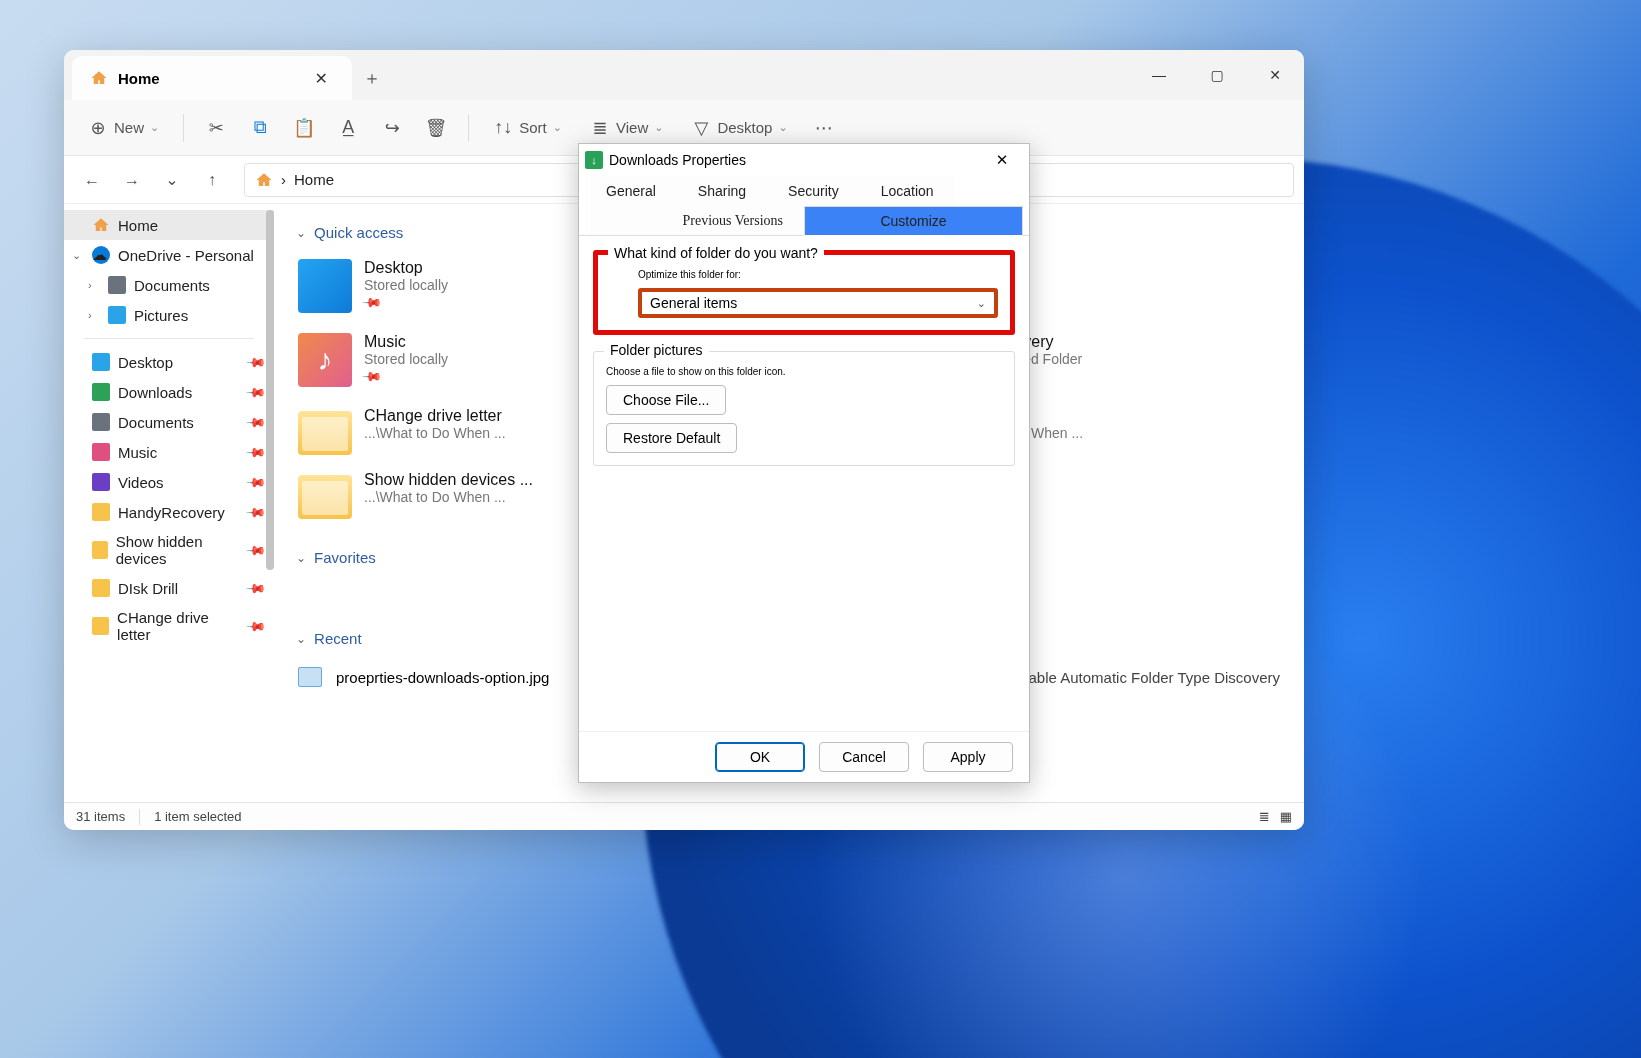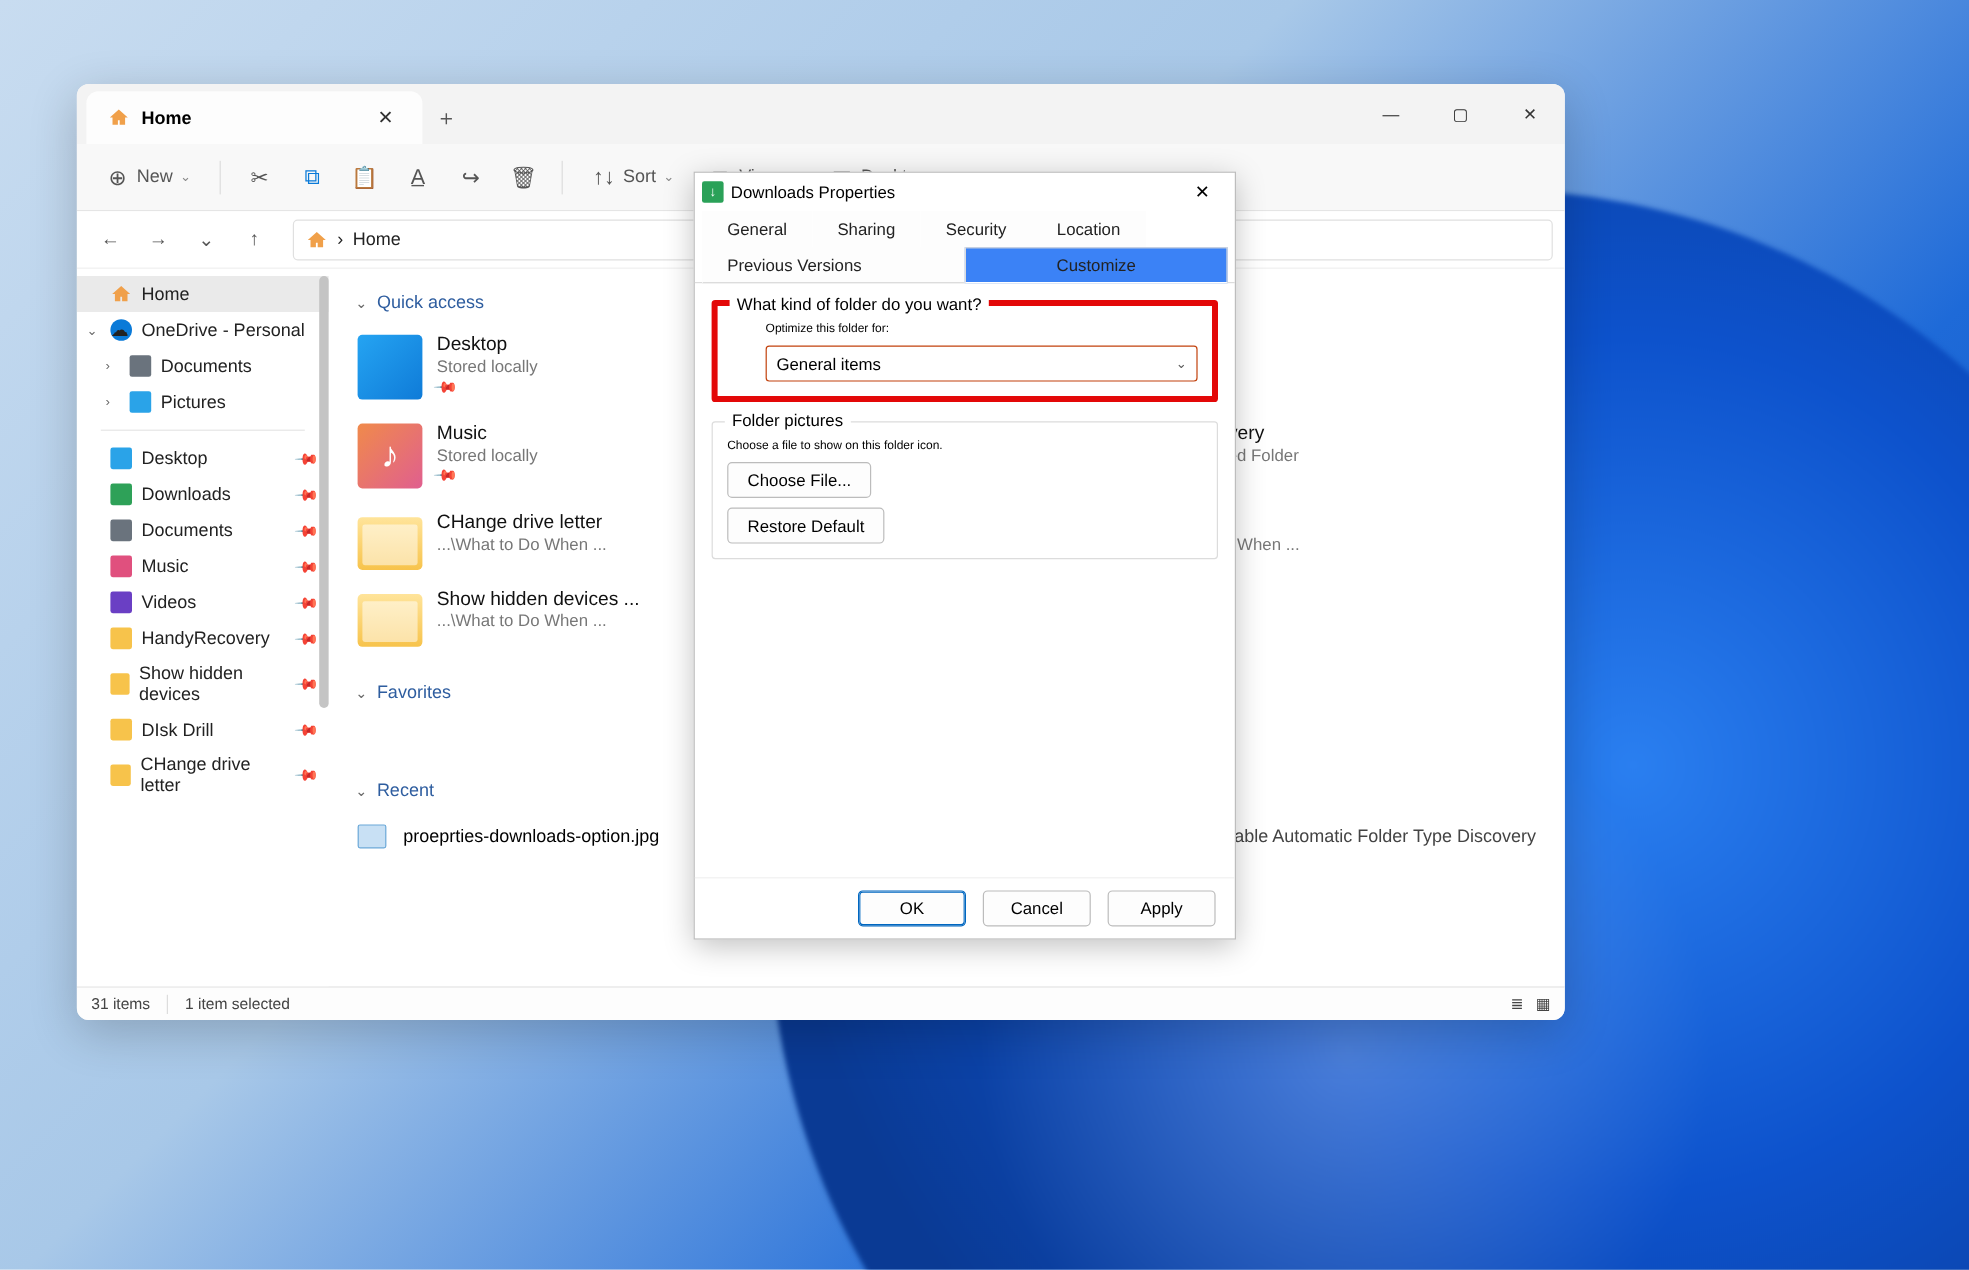--- a/index.html
+++ b/index.html
@@ -1,20 +1,20 @@
 <!DOCTYPE html>
 <html><head>
 <meta charset="utf-8">
 <style>
 * { box-sizing: border-box; margin: 0; padding: 0; font-family: "Segoe UI", Tahoma, sans-serif; }
 body { width: 1641px; height: 1058px; overflow: hidden; background: linear-gradient(135deg, #c8dcf0 0%, #a8c8e8 40%, #1e6ad8 70%, #0a4bb5 100%); position: relative; }
 .bg-swirl { position: absolute; right: -200px; bottom: -300px; width: 1200px; height: 1200px; border-radius: 50%; background: radial-gradient(circle at 60% 40%, #2a7ff0 0%, #0d52cc 35%, #0a3a94 70%); filter: blur(2px); }
 .bg-swirl::before { content: ''; position: absolute; inset: 0; border-radius: 50%; background: radial-gradient(circle at 40% 60%, rgba(255,255,255,0.25) 0%, transparent 30%); }
 
-.window { position: absolute; left: 64px; top: 50px; width: 1240px; height: 780px; background: #f8f8f8; border-radius: 10px; box-shadow: 0 10px 40px rgba(0,0,0,0.2); overflow: hidden; display: flex; flex-direction: column; margin-top: 20px; }
+.window { position: absolute; left: 64px; top: 50px; width: 1240px; height: 780px; background: #f8f8f8; border-radius: 10px; box-shadow: 0 10px 40px rgba(0,0,0,0.2); overflow: hidden; display: flex; flex-direction: column; }
 .titlebar { height: 50px; background: #f3f3f3; display: flex; align-items: stretch; }
 .tab { display: flex; align-items: center; gap: 10px; padding: 0 18px; background: #fdfdfd; border-top-left-radius: 10px; border-top-right-radius: 10px; margin: 6px 0 0 8px; min-width: 280px; }
 .tab .home-icon { width: 18px; height: 18px; }
 .tab-title { font-size: 15px; font-weight: 600; flex: 1; }
 .tab-close { font-size: 16px; color: #333; cursor: pointer; padding: 4px 6px; }
 .newtab { width: 40px; display: flex; align-items: center; justify-content: center; font-size: 18px; color: #555; margin-top: 6px; cursor: pointer; }
 .win-controls { margin-left: auto; display: flex; }
 .win-btn { width: 58px; display: flex; align-items: center; justify-content: center; color: #333; font-size: 14px; cursor: pointer; }
 
 .toolbar { height: 56px; background: #f8f8f8; display: flex; align-items: center; padding: 0 14px; gap: 8px; border-bottom: 1px solid #e5e5e5; }
@@ -66,21 +66,21 @@
 .dlg-tabs { display: flex; flex-wrap: wrap; border-bottom: 1px solid #dcdcdc; padding: 0 6px; }
 .dlg-tab { padding: 6px 20px; font-size: 14px; color: #222; border: 1px solid transparent; cursor: pointer; background: #fdfdfd; }
 .dlg-tab.row2 { border: 1px solid #dcdcdc; border-bottom-color: #fff; background: #3b82f6; margin-bottom: -1px; }
 .dlg-tab.row2.inactive { border: 1px solid transparent; border-bottom: 1px solid #dcdcdc; background: #fdfdfd; }
 .dlg-tabs-row { display: flex; width: 100%; }
 .dlg-body { flex: 1; padding: 14px; }
 .group { border: 1px solid #dcdcdc; border-radius: 3px; padding: 14px 12px 12px; margin-bottom: 16px; position: relative; }
 .group.highlight { border: 5px solid #e30808; padding-left: 40px; }
 .group-label { position: absolute; top: -10px; left: 10px; background: #fff; padding: 0 6px; font-size: 14px; }
 .group .line { font-size: 10px; margin-bottom: 8px; }
-.select { width: 100%; height: 30px; border: 1px solid #c2410c; border-radius: 3px; display: flex; align-items: center; padding: 0 8px; font-size: 14px; background: #fff; cursor: pointer; }
+.select { width: 100%; height: 30px; border: 4px solid #c2410c; border-radius: 3px; display: flex; align-items: center; padding: 0 8px; font-size: 14px; background: #fff; cursor: pointer; }
 .select .caret { margin-left: auto; color: #555; font-size: 11px; }
 .check { display: flex; align-items: center; gap: 8px; font-size: 14px; }
 .check-box { width: 18px; height: 18px; border: 1px solid #888; border-radius: 4px; background: #fff; }
 .dlg-btn { height: 30px; padding: 0 16px; border: 1px solid #bcbcbc; background: #fdfdfd; border-radius: 4px; font-size: 14px; cursor: pointer; display: inline-flex; align-items: center; margin-right: 6px; }
 .dlg-footer { display: flex; gap: 8px; padding: 10px; justify-content: flex-end; border-top: 1px solid #f0f0f0; }
 .dlg-footer .dlg-btn { min-width: 90px; justify-content: center; }
 .dlg-footer .dlg-btn.primary { border-color: #0067c0; box-shadow: 0 0 0 1px #0067c0 inset; }
 
 
 .ficon-folder { background: linear-gradient(#ffe49a,#f7c34b); width: 54px; height: 44px; border-radius: 4px; position: relative; top: 4px; }
@@ -339,21 +339,21 @@
     <div class="dlg-close">✕</div>
   </div>
   <div class="dlg-tabs">
     <div class="dlg-tabs-row">
       <div class="dlg-tab">General</div>
       <div class="dlg-tab">Sharing</div>
       <div class="dlg-tab">Security</div>
       <div class="dlg-tab">Location</div>
     </div>
     <div class="dlg-tabs-row">
-      <div class="dlg-tab row2 inactive" style="flex:1;text-align:left;">Previous Versions</div>
+      <div class="dlg-tab row2 inactive" style="flex:1;text-align:right;font-family:Liberation Serif, serif;">Previous Versions</div>
       <div class="dlg-tab row2" style="flex:1;text-align:center;">Customize</div>
     </div>
   </div>
   <div class="dlg-body">
     <div class="group highlight">
       <div class="group-label">What kind of folder do you want?</div>
       <div class="line">Optimize this folder for:</div>
       <div class="select">
         <span>General items</span>
         <span class="caret">⌄</span>

